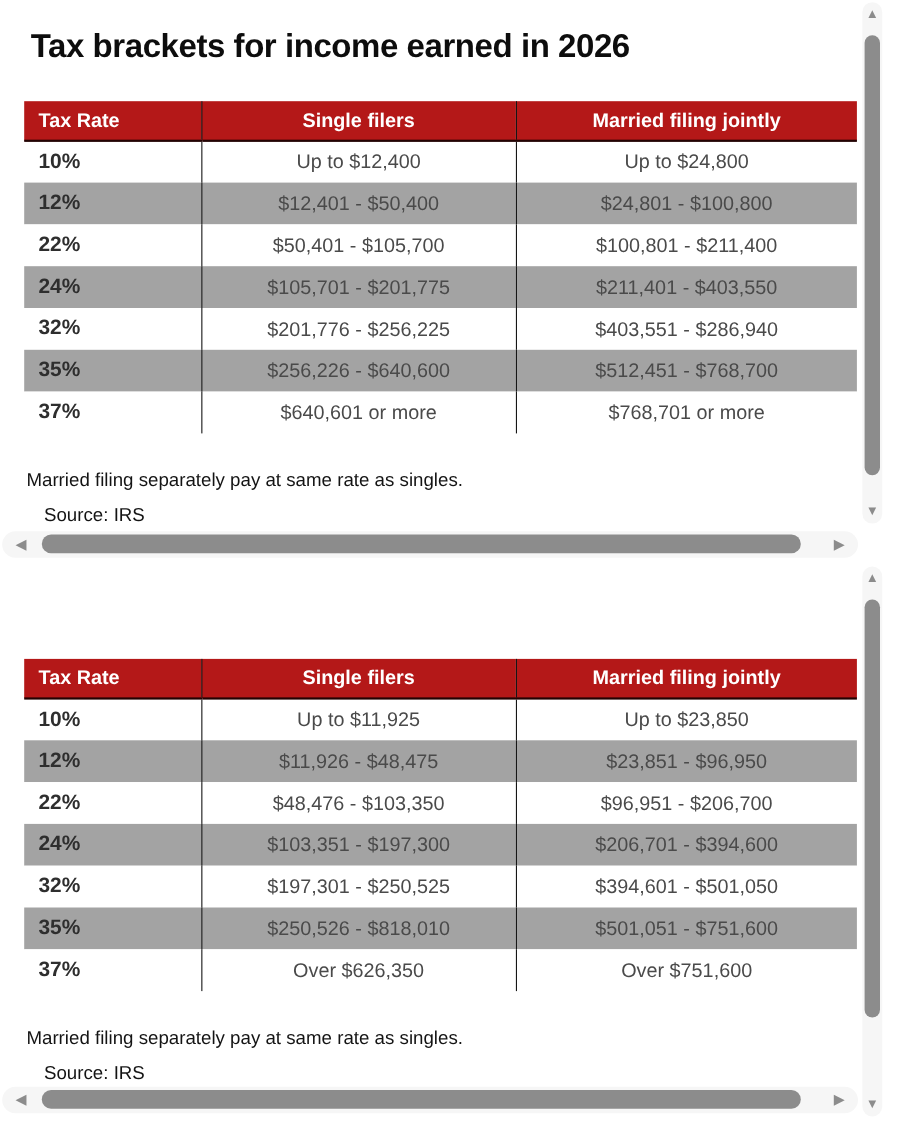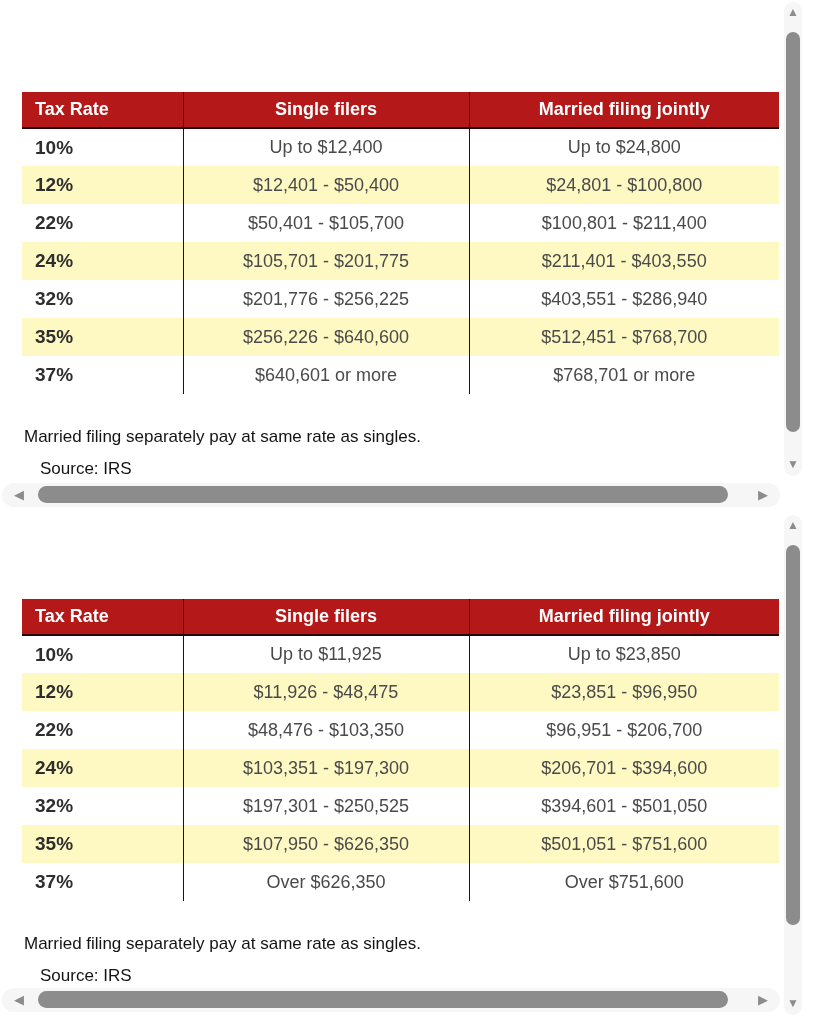--- a/index.html
+++ b/index.html
@@ -28,21 +28,21 @@
   .bracket-table th {
     background: #b41818; color: #ffffff;
     font-size: 18px; font-weight: 700; height: 36px;
     border-bottom: 2px solid #230303;
   }
   .bracket-table th.rate-h { text-align: left; padding-left: 13px; }
   .bracket-table td {
     height: 38px; font-size: 18px; color: #4a4a4a;
     text-align: center; background: #ffffff;
   }
-  .bracket-table tr.alt td { background: #fef9c3; }
+  .bracket-table tr.alt td { background: #a3a3a3; }
   .bracket-table td.rate {
     text-align: left; padding-left: 13px;
     font-weight: 700; font-size: 19px; color: #2e2e2e;
   }
   .bracket-table th + th, .bracket-table td + td { border-left: 1px solid #161616; }
 
   .footnote {
     position: absolute; left: 24px; top: 427px;
     font-size: 17px; color: #141414;
   }
@@ -82,20 +82,21 @@
     position: absolute; left: 2px; top: 30px; width: 14px;
     background: #8c8c8c; border-radius: 8px; cursor: pointer;
   }
   .sec1 .vthumb { height: 400px; }
   .sec2 .vthumb { height: 380px; }
 </style>
 </head>
 <body>
 
 <div class="sec sec1">
+  <div class="section-title">Tax brackets for income earned in 2026</div>
 
   <table class="bracket-table">
     <colgroup>
         <col class="c1">
         <col class="c2">
         <col class="c3">
       </colgroup>
     <thead>
       <tr>
         <th class="rate-h">Tax Rate</th>
@@ -194,21 +195,21 @@
         <td>$103,351 - $197,300</td>
         <td>$206,701 - $394,600</td>
       </tr>
       <tr>
         <td class="rate">32%</td>
         <td>$197,301 - $250,525</td>
         <td>$394,601 - $501,050</td>
       </tr>
       <tr class="alt">
         <td class="rate">35%</td>
-        <td>$107,950 - $626,350</td>
+        <td>$250,526 - $818,010</td>
         <td>$501,051 - $751,600</td>
       </tr>
       <tr>
         <td class="rate">37%</td>
         <td>Over $626,350</td>
         <td>Over $751,600</td>
       </tr>
     </tbody>
   </table>
 

